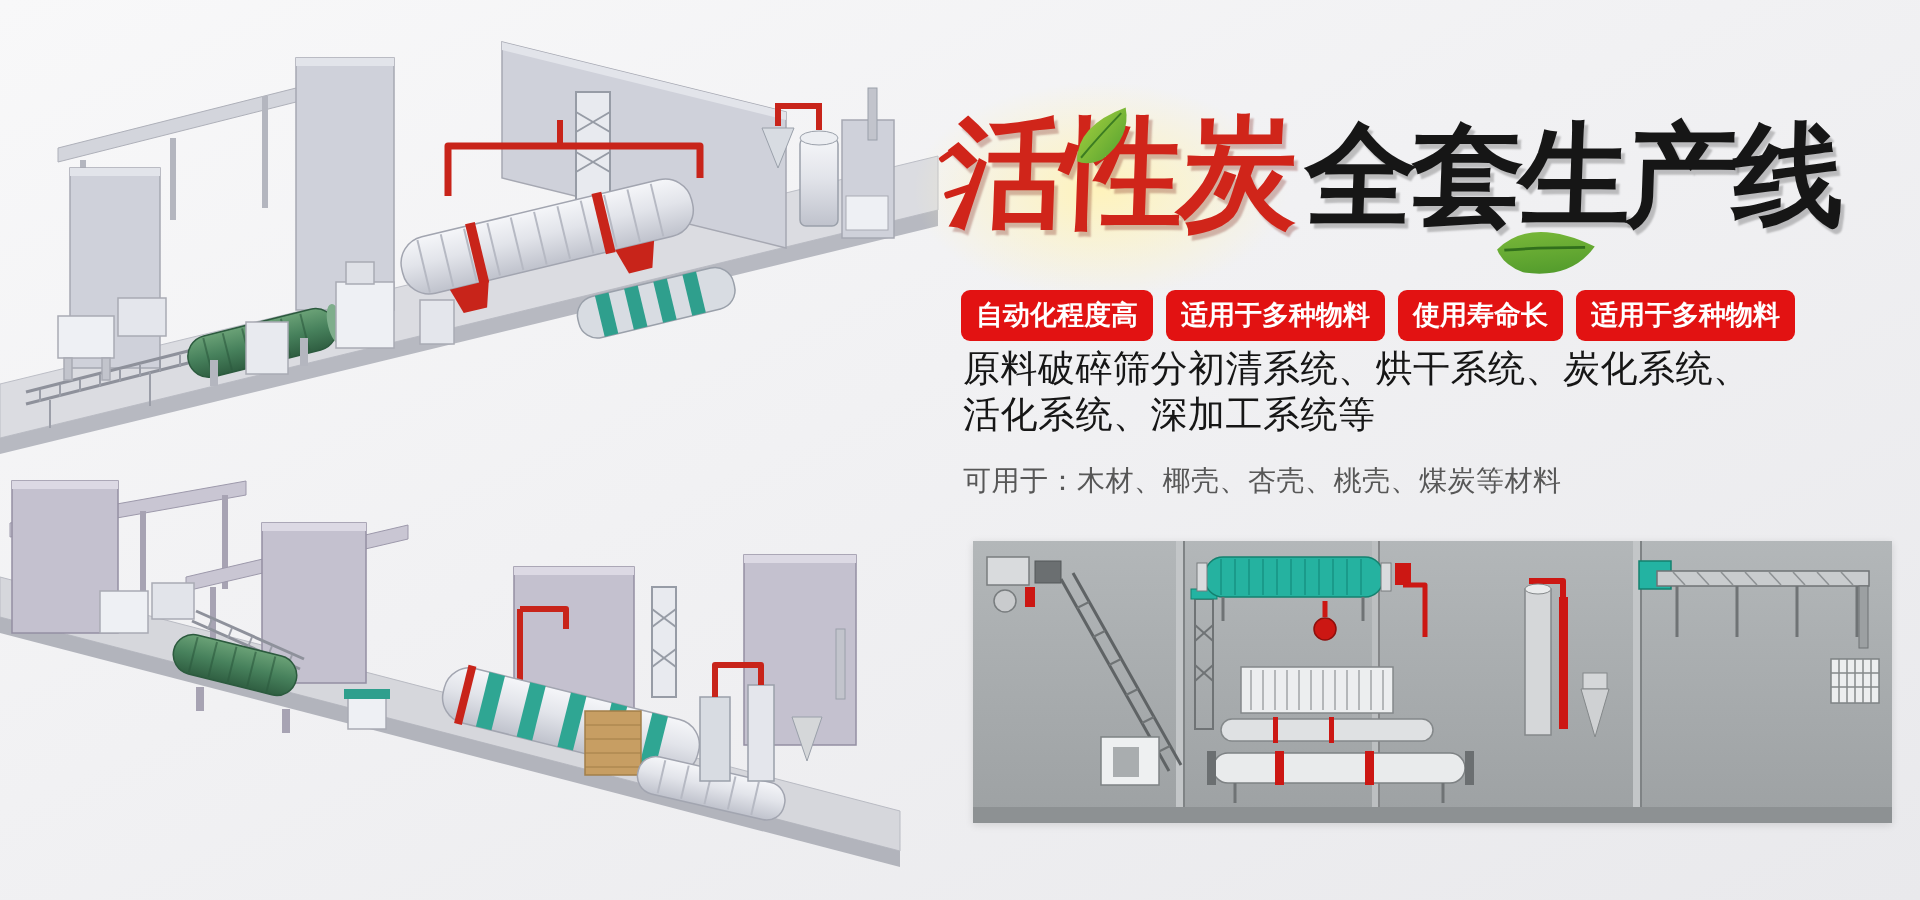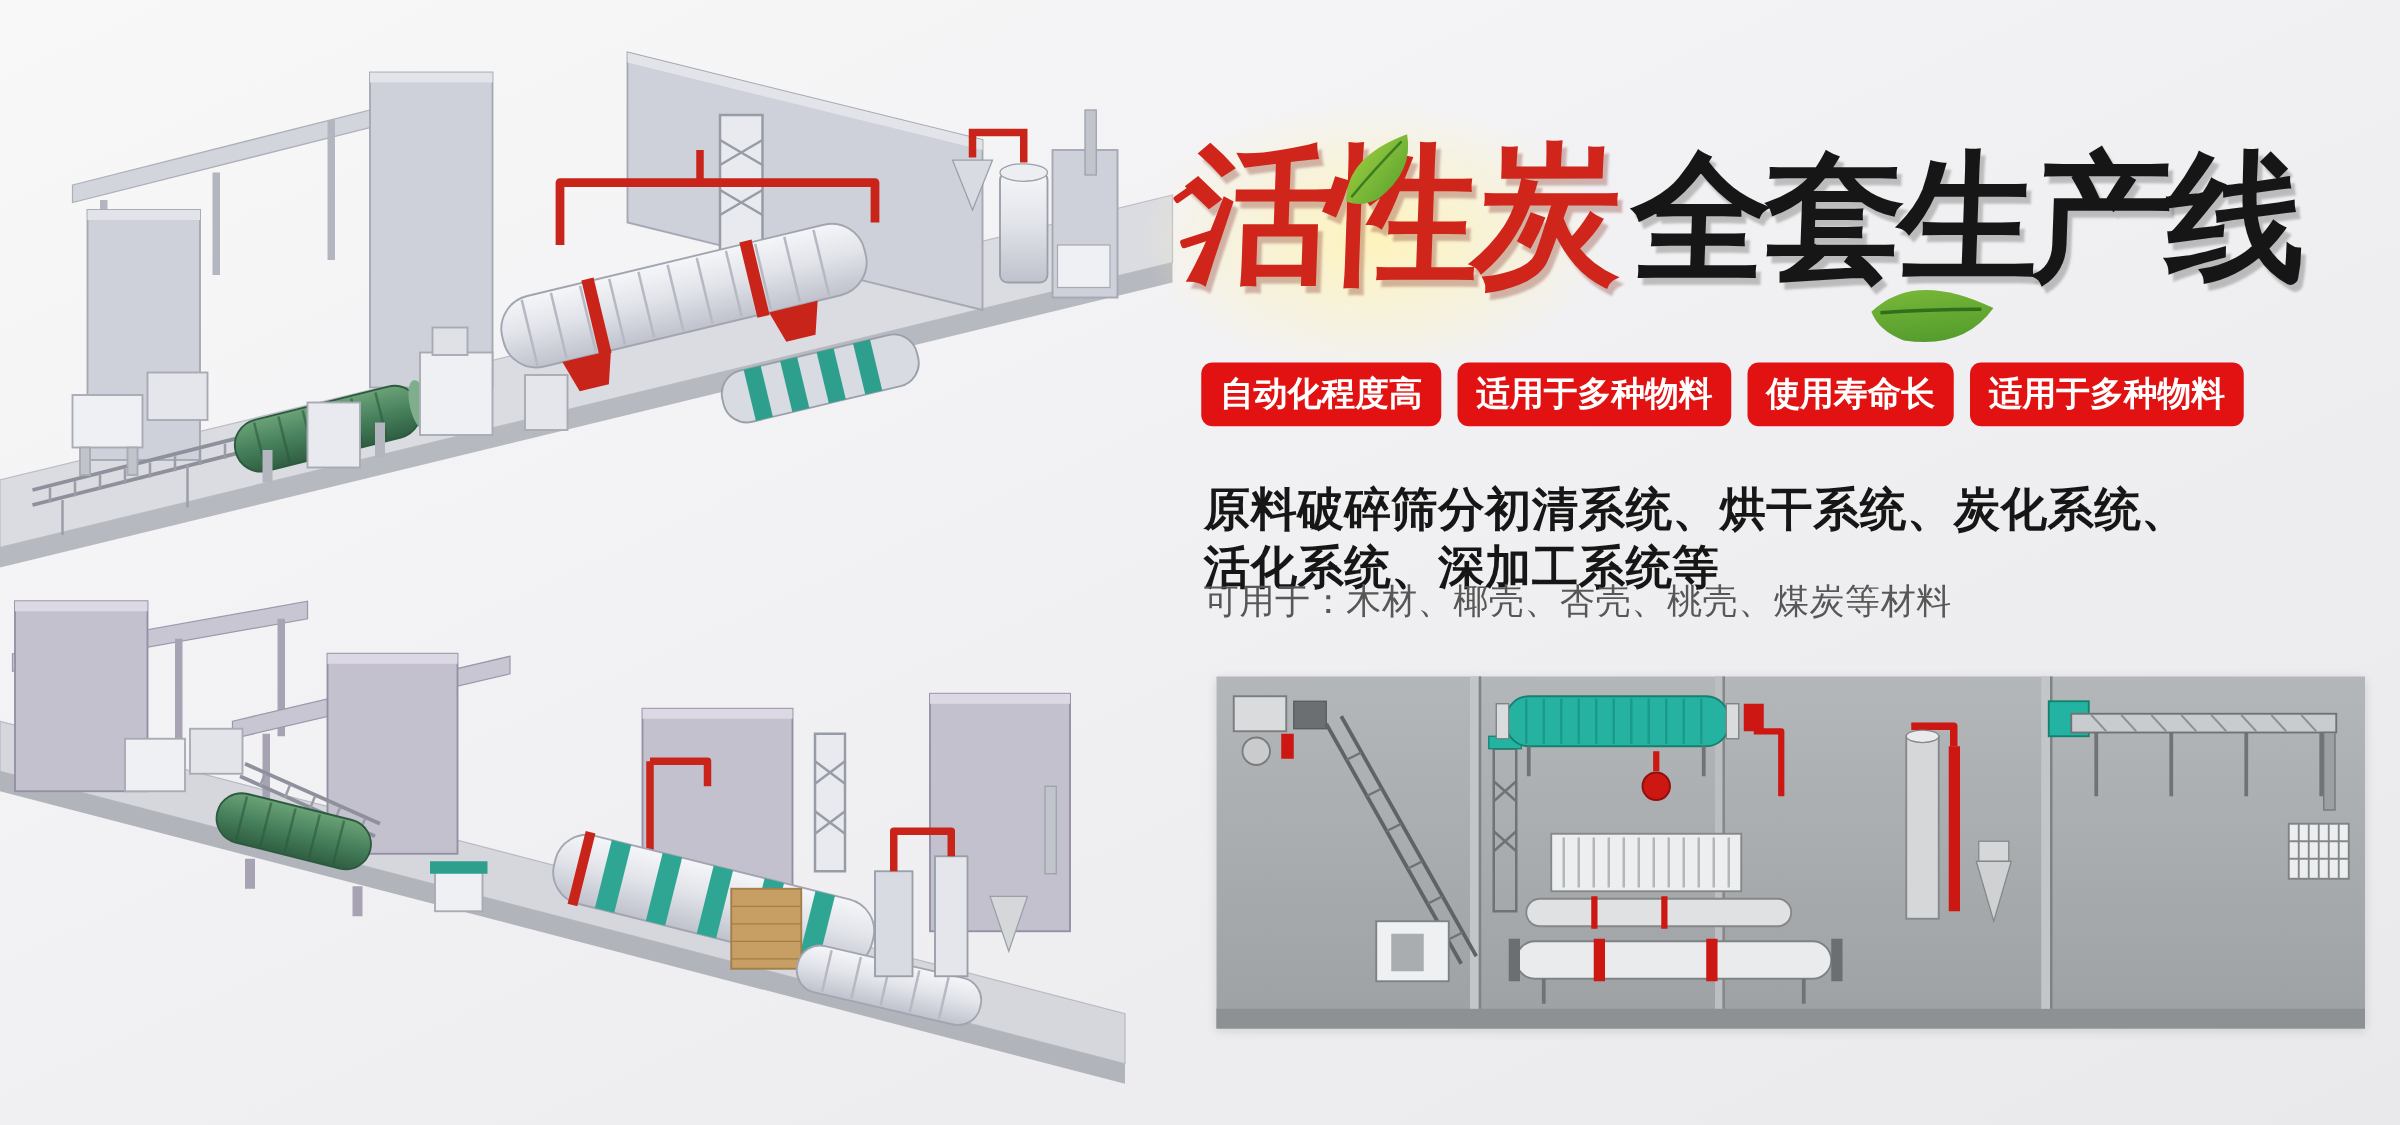--- a/index.html
+++ b/index.html
@@ -34,22 +34,22 @@
   .splash.s1 { left:938px; top:152px; width:20px; height:6px; transform:rotate(-35deg); }
   .splash.s2 { left:944px; top:188px; width:28px; height:7px; transform:rotate(-18deg); }
   .leaf { position:absolute; }
 
   .badges { position:absolute; left:961px; top:290px; display:flex; gap:13px; }
   .badge {
     background:#e21212; color:#fff; font-size:27px; font-weight:bold;
     line-height:1; padding:12px 15px; border-radius:9px; white-space:nowrap;
   }
   .desc-bold {
-    position:absolute; left:963px; top:385px;
-    font-size:37px; font-weight:bold; color:#161616; line-height:1.24;
+    position:absolute; left:963px; top:346px;
+    font-size:37px; font-weight:normal; color:#161616; line-height:1.24;
     letter-spacing:.5px; white-space:nowrap;
   }
   .desc-note {
     position:absolute; left:963px; top:462px;
     font-size:28px; color:#575757; letter-spacing:.5px; white-space:nowrap;
   }
 </style>
 </head>
 <body>
 

